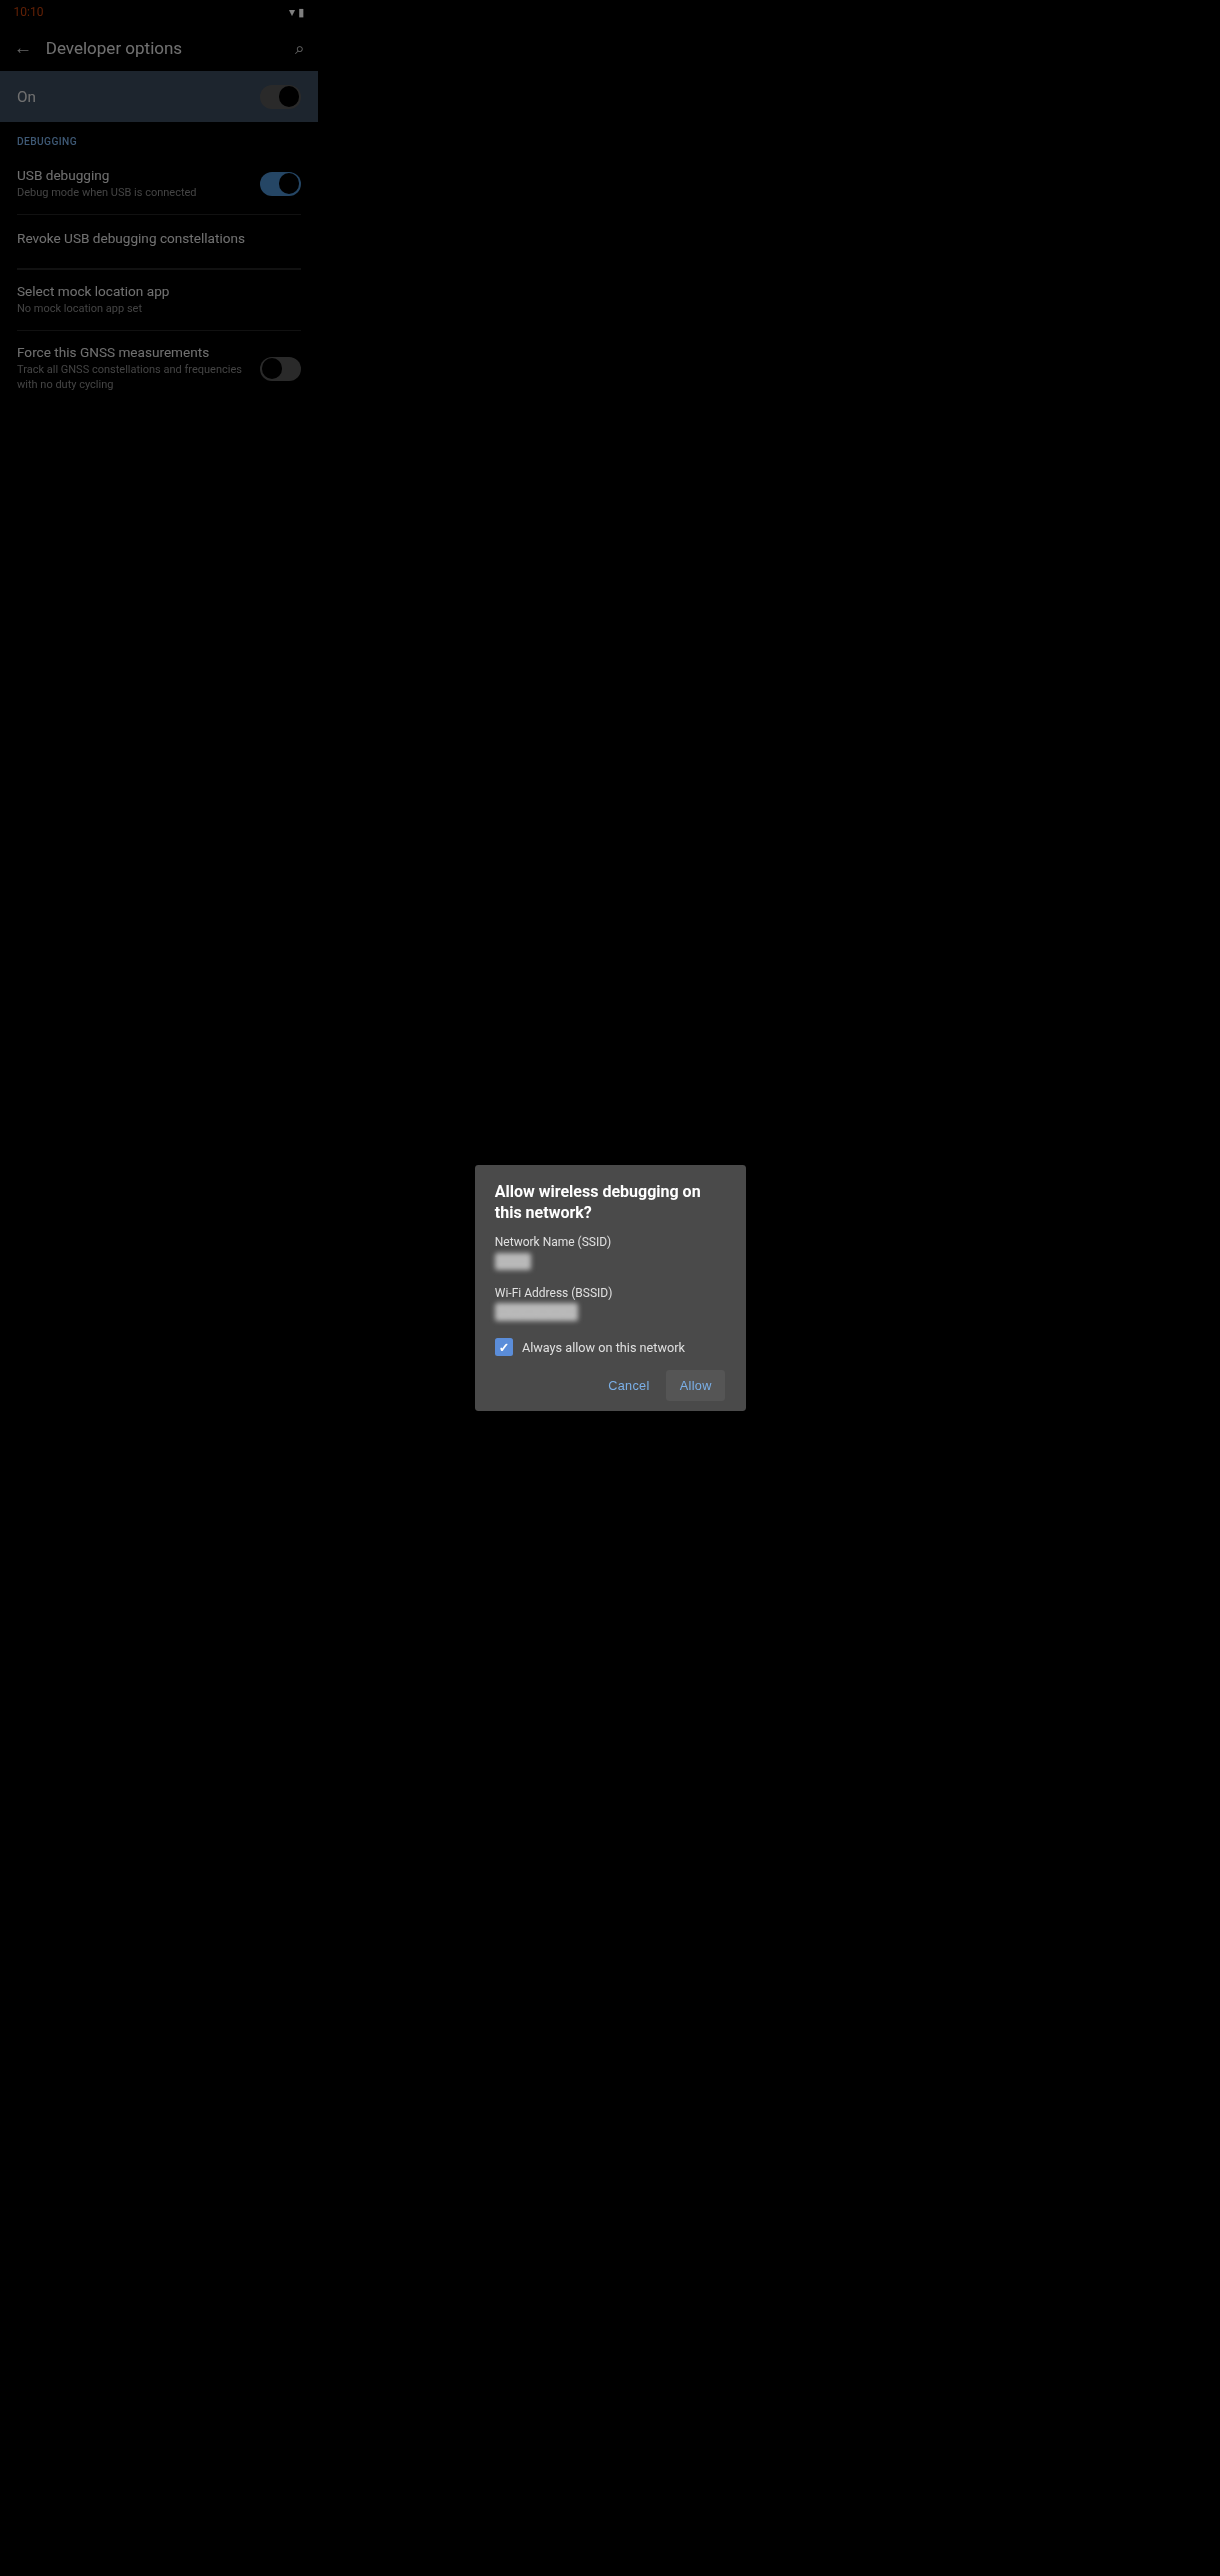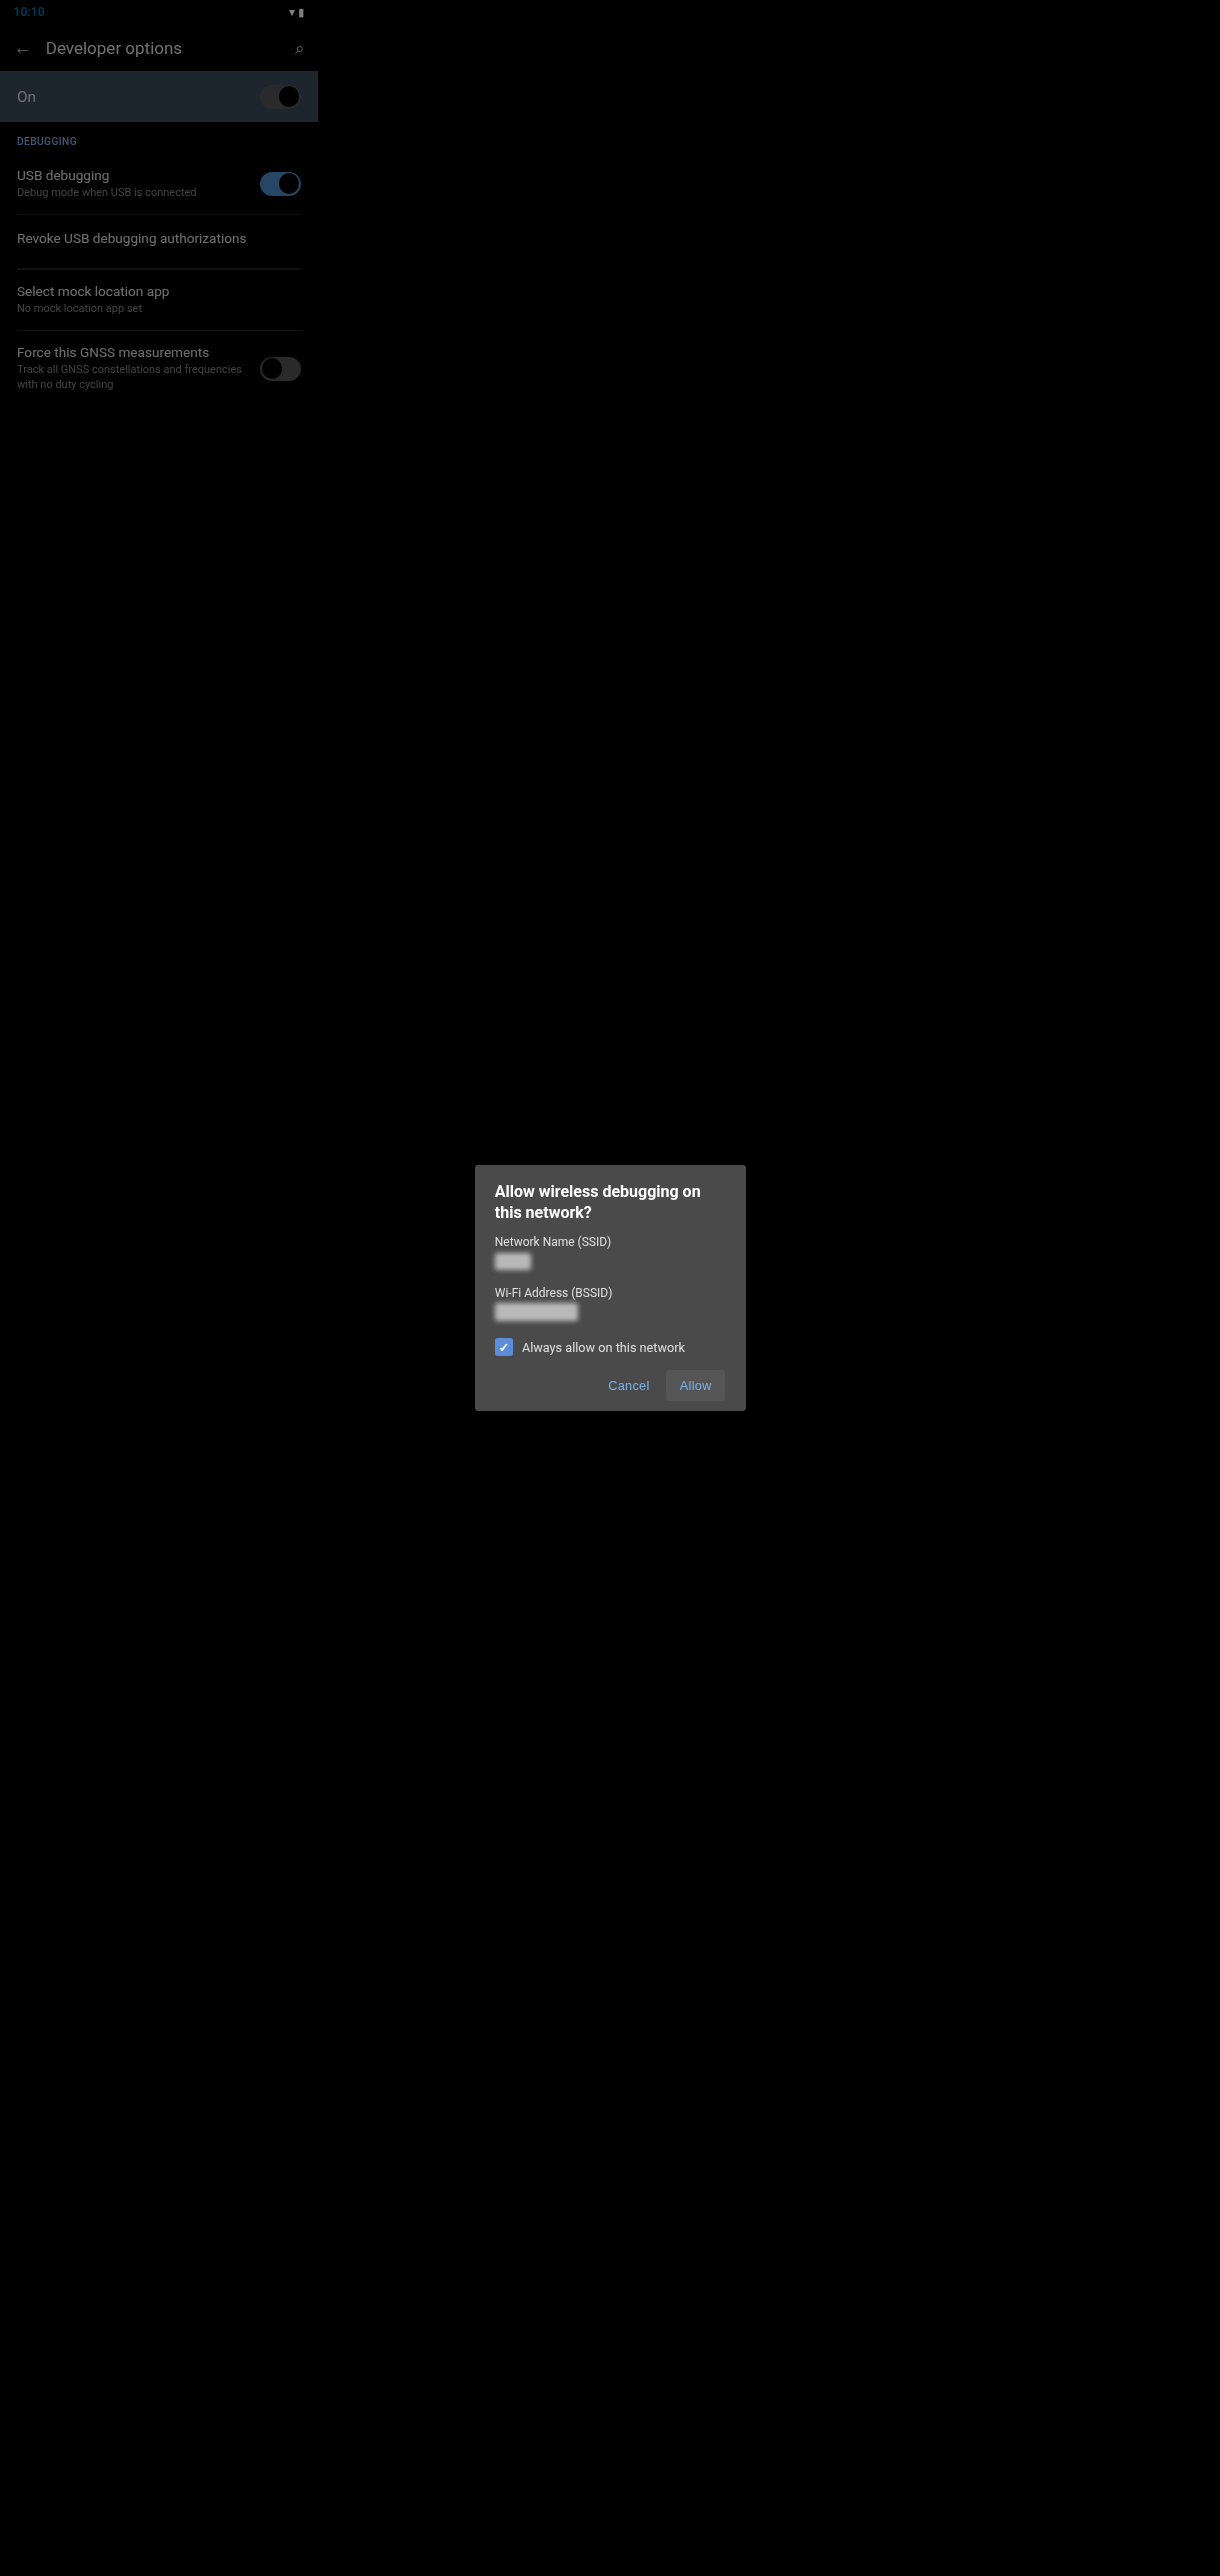--- a/index.html
+++ b/index.html
@@ -24,22 +24,22 @@
       display: flex;
       justify-content: space-between;
       align-items: center;
       padding: 6.8px 13.6px;
       background: #000;
       height: 24px;
     }
 
     .status-time {
       font-size: 12px;
-      font-weight: 700;
-      color: #0369a1;
+      font-weight: 400;
+      color: #c2410c;
     }
 
     .status-icons {
       display: flex;
       align-items: center;
       gap: 3.4px;
     }
 
     .wifi-icon {
       color: #fff;
@@ -339,21 +339,21 @@
         <div class="setting-title">USB debugging</div>
         <div class="setting-subtitle">Debug mode when USB is connected</div>
       </div>
       <div class="setting-item-toggle toggle-on toggle">
         <div class="toggle-thumb toggle-thumb-right"></div>
       </div>
     </div>
 
     <div class="divider"></div>
 
-    <div class="revoke-item">Revoke USB debugging authorizations</div>
+    <div class="revoke-item">Revoke USB debugging constellations</div>
   </div>
 
   <div class="lower-settings">
 
 
     <div class="divider"></div>
 
 
     <div class="divider"></div>
 

